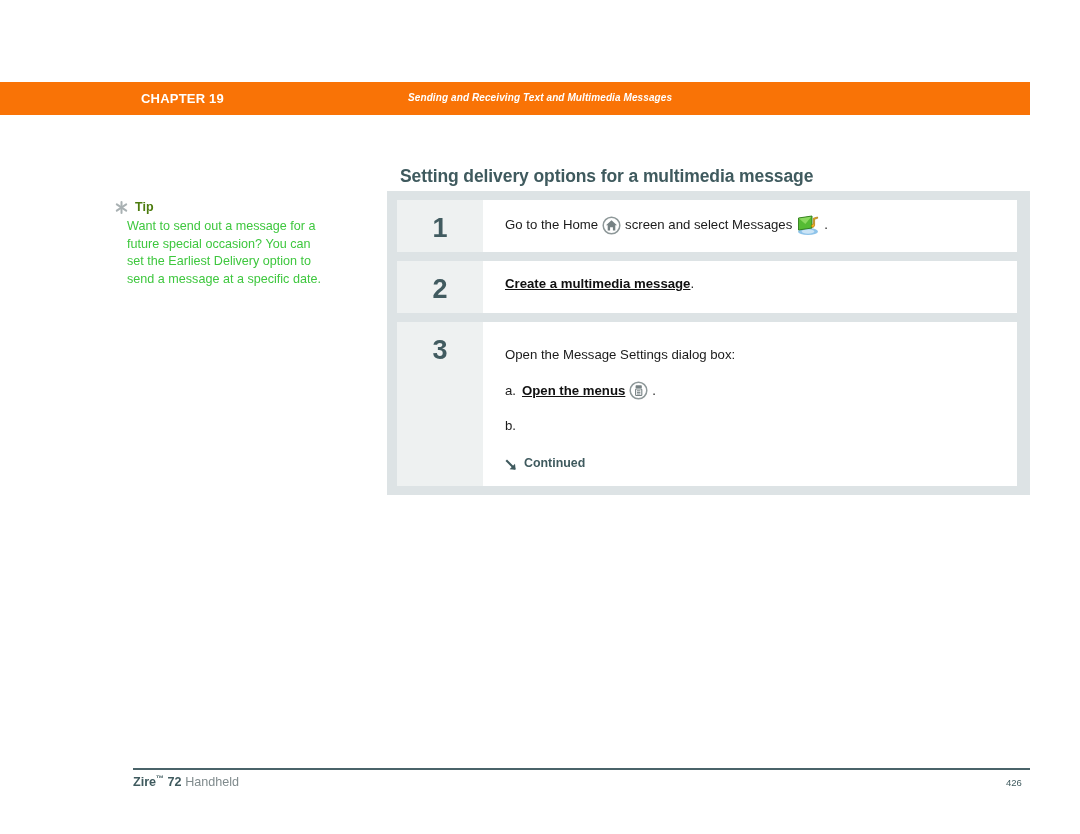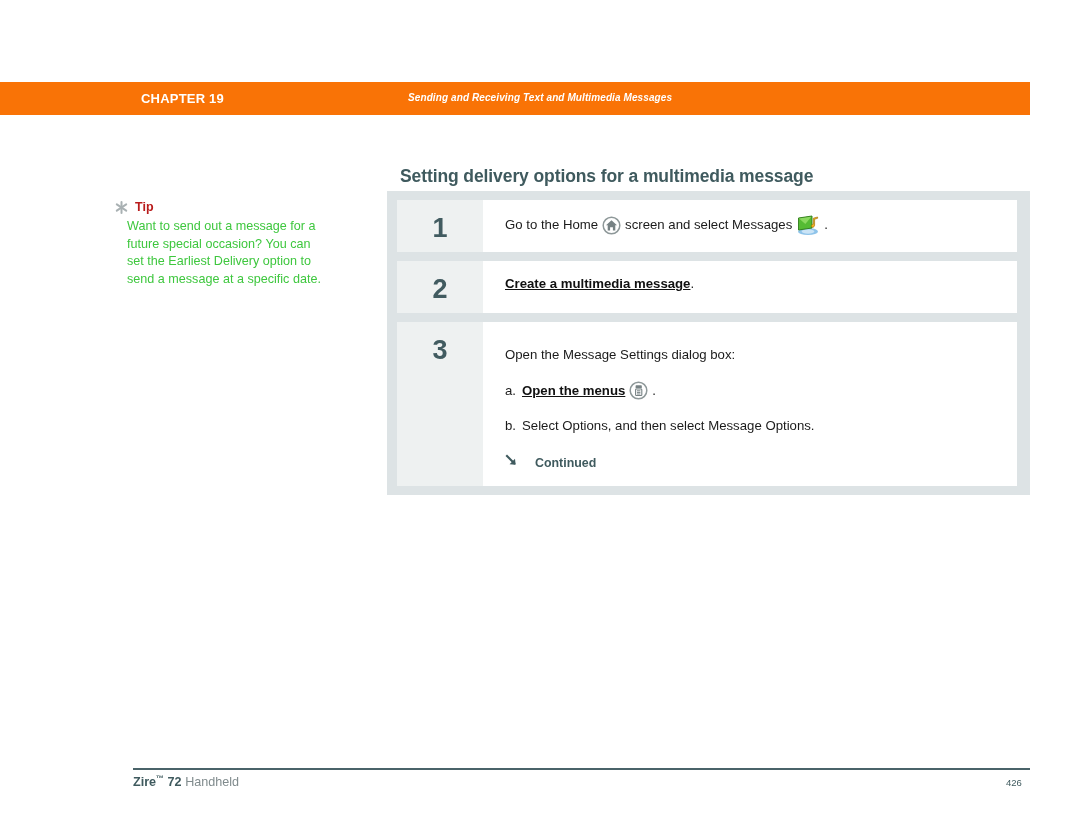--- a/index.html
+++ b/index.html
@@ -72,21 +72,21 @@
     width: 13px;
     height: 15px;
     flex: 0 0 auto;
     position: relative;
     top: 0px;
   }
   .tip-asterisk svg { display: block; }
   .tip-title {
     font-size: 12.5px;
     font-weight: bold;
-    color: #b91c1c;
+    color: #4d7c0f;
     line-height: 14px;
   }
   .tip-body {
     margin-top: 3px;
     margin-left: 12px;
     font-size: 12.6px;
     line-height: 17.6px;
     color: #3ec73e;
     width: 200px;
   }
@@ -149,23 +149,23 @@
     font-size: 13.2px;
     color: #1b1b1b;
   }
   .doclink {
     font-weight: bold;
     text-decoration: underline;
     color: #111111;
   }
   .continued {
     display: flex;
-    align-items: flex-start;
+    align-items: flex-end;
     margin-top: 19px;
-    gap: 17px;
+    gap: 6px;
   }
   .continued-label {
     font-size: 12.4px;
     font-weight: bold;
     color: #3f5a5e;
   }
   .continued-arrow svg { display: block; }
 
   
   .inline-icon {
@@ -289,21 +289,20 @@
             <line x1="8" y1="9.8" x2="11.4" y2="9.8" stroke="#778284" stroke-width="1"></line>
             <line x1="8" y1="11.4" x2="11.4" y2="11.4" stroke="#778284" stroke-width="1"></line>
             <line x1="8" y1="13" x2="11.4" y2="13" stroke="#778284" stroke-width="1"></line>
           </svg>
         </span>
         <span>.</span>
       </div>
 
       <div class="substep">
         <span class="substep-marker">b.</span>
-        <span>Select Options, and then select Message Options.</span>
       </div>
 
       <div class="continued">
         <span class="continued-arrow">
           <svg width="13" height="13" viewBox="0 0 13 13">
             <path d="M2 2 L9.2 9.2" stroke="#3f5a5e" stroke-width="2.1" stroke-linecap="square"></path>
             <path d="M10.6 10.8 L4.6 10.2 L10 4.8 Z" fill="#3f5a5e"></path>
           </svg>
         </span>
         <span class="continued-label">Continued</span>

